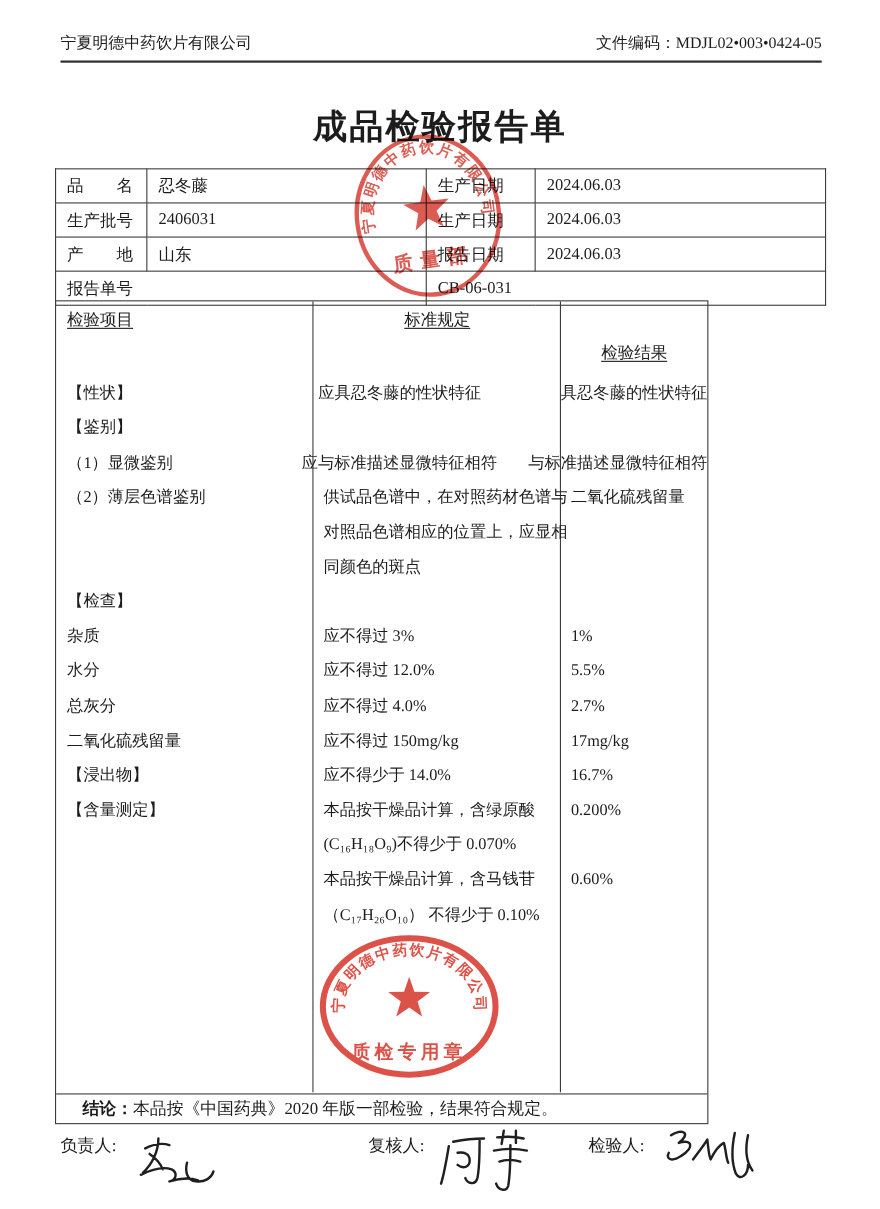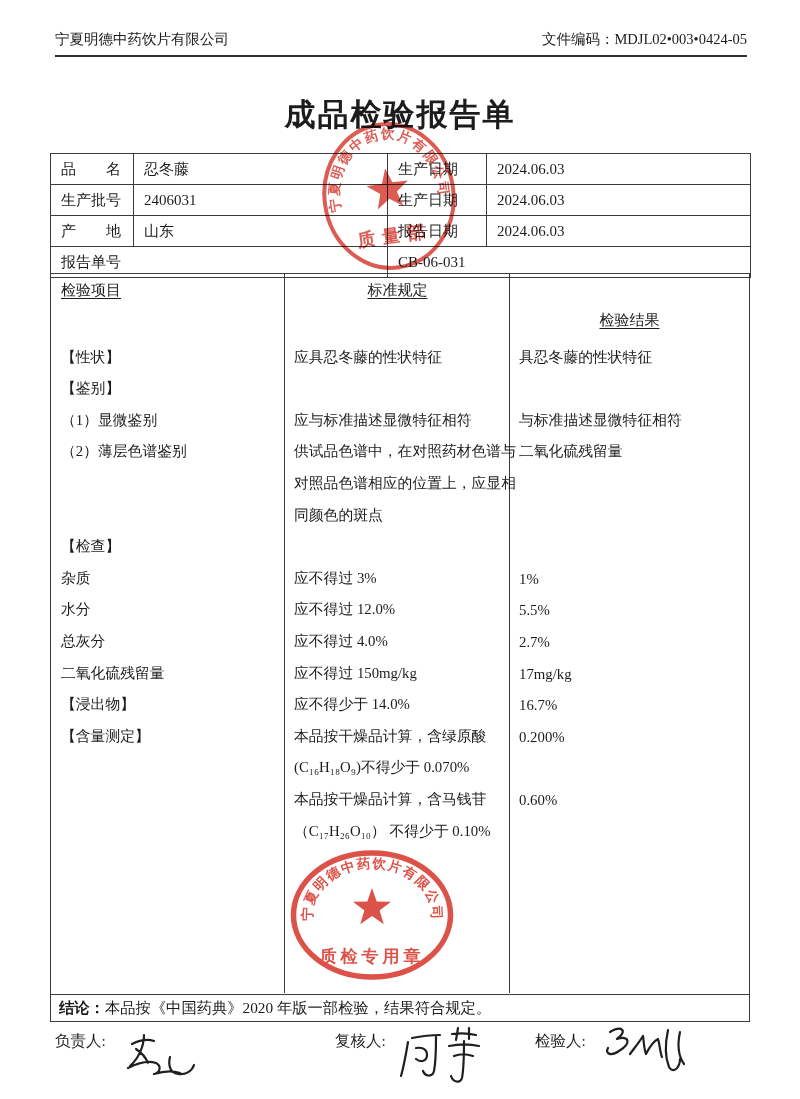--- a/index.html
+++ b/index.html
@@ -9,36 +9,36 @@
   }
   
   .page-header{position:absolute;top:30px;left:55px;right:53px;display:flex;justify-content:space-between;font-size:14.5px;}
   .header-rule{position:absolute;top:55px;left:55px;right:53px;border-top:2.5px solid #2e2e2e;}
   
   .doc-title{position:absolute;top:82px;left:0;width:100%;text-align:center;font-size:31px;font-weight:bold;letter-spacing:2px;margin-top:12px;}
   
   .info-table{position:absolute;left:50px;top:153px;border-collapse:collapse;table-layout:fixed;width:700px;font-size:15px;}
   .info-table td{border:1.5px solid #3c3c3c;height:30px;padding:0 0 0 10px;vertical-align:middle;}
   
-  .main-table{position:absolute;left:50px;top:273px;width:700px;height:749px;border:1.5px solid #3c3c3c;box-sizing:border-box;}
+  .main-table{position:absolute;left:50px;top:273px;width:594px;height:749px;border:1.5px solid #3c3c3c;box-sizing:border-box;}
   .vline{position:absolute;top:0;height:719px;width:0;border-left:1.5px solid #3c3c3c;}
   .vline-1{left:233px;}
   .vline-2{left:458px;}
   .mt-header{position:absolute;top:7px;left:0;width:100%;display:flex;font-size:15px;}
   .mt-header span{text-decoration:underline;text-underline-offset:3px;}
   .mt-header .h1{width:234px;padding-left:10px;box-sizing:border-box;}
   .mt-header .h2{width:225px;text-align:center;}
   .mt-header .h3{flex:1;text-align:center;margin-top:30px;}
   .mt-body{position:absolute;top:61px;left:0;width:100%;}
   .mt-row{display:flex;height:31.6px;align-items:flex-end;font-size:14.8px;}
   .mt-row .c1{width:234px;padding-left:10px;box-sizing:border-box;white-space:nowrap;}
   .mt-row .c2{width:225px;padding-left:9px;box-sizing:border-box;white-space:nowrap;}
   .mt-row .c3{flex:1;padding-left:9px;box-sizing:border-box;white-space:nowrap;}
   .conclusion-row{position:absolute;left:0;bottom:0;width:100%;height:27px;border-top:1.5px solid #3c3c3c;box-sizing:border-box;display:flex;align-items:center;padding-left:8px;font-size:15.3px;}
-  .concl-label{font-weight:bold;}
+  .concl-label{font-weight:bold;margin-left:16px;}
   
   .sig-label{position:absolute;font-size:15.5px;}
   .lbl-resp{left:55px;top:1031px;}
   .lbl-review{left:335px;top:1031px;}
   .lbl-inspect{left:535px;top:1031px;}
   .sig{position:absolute;}
   .sig path{fill:none;stroke:#1f1f1f;stroke-width:2.2;stroke-linecap:round;stroke-linejoin:round;}
   .sig-1{left:118px;top:1032px;}
   .sig-2{left:396px;top:1026px;}
   .sig-3{left:596px;top:1022px;}

